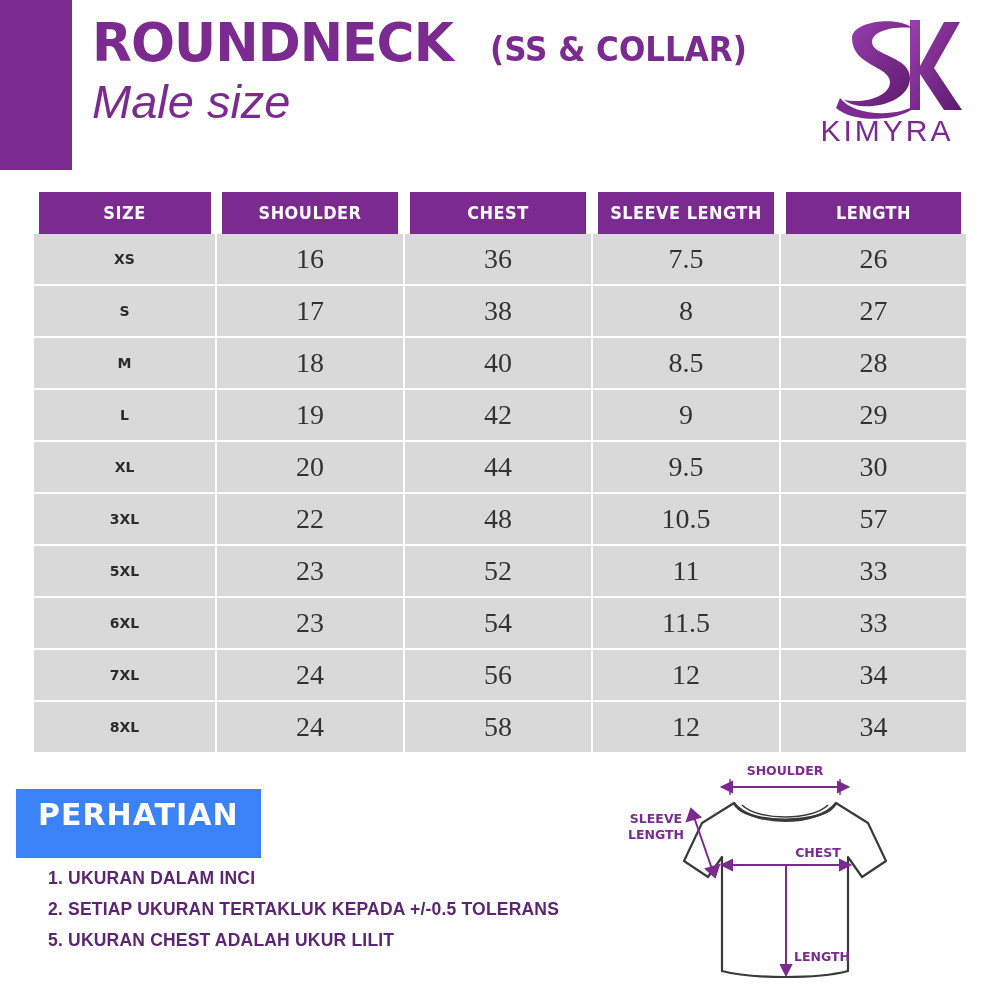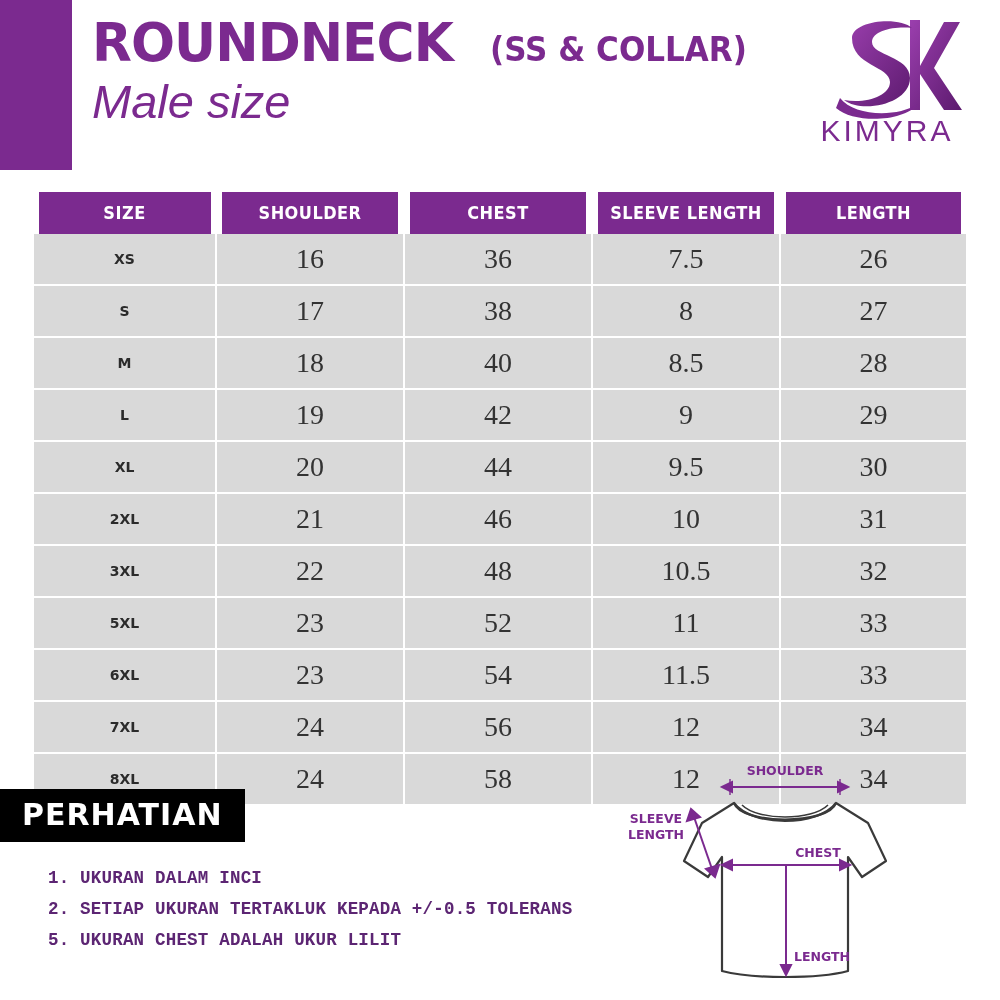--- a/index.html
+++ b/index.html
@@ -135,36 +135,36 @@
   
   .bottom {
     position: absolute;
     left: 0;
     bottom: 0;
     width: 1000px;
     height: 235px;
   }
   .perhatian-badge {
     position: absolute;
-    left: 0;
+    left: 16px;
     top: 24px;
-    background: #000000;
+    background: #3b82f6;
     color: #ffffff;
     font-family: "DejaVu Sans", sans-serif;
     font-weight: bold;
     font-size: 30px;
     letter-spacing: 1px;
-    padding: 8px 22px 10px 22px;
+    padding: 8px 22px 26px 22px;
   }
   .notes {
     position: absolute;
     left: 48px;
     top: 98px;
     color: #5c2573;
-    font-family: Liberation Mono, monospace;
+    font-family: Liberation Sans, sans-serif;
     font-weight: bold;
     font-size: 17.5px;
     line-height: 1.78;
     letter-spacing: 0.2px;
   }
   .notes div { white-space: nowrap; }
 
   .diagram {
     position: absolute;
     right: 38px;
@@ -256,32 +256,25 @@
         <td>29</td>
       </tr>
       <tr>
         <td class="size-col">XL</td>
         <td>20</td>
         <td>44</td>
         <td>9.5</td>
         <td>30</td>
       </tr>
       <tr>
-        <td class="size-col">2XL</td>
-        <td>21</td>
-        <td>46</td>
-        <td>10</td>
-        <td>31</td>
-      </tr>
-      <tr>
         <td class="size-col">3XL</td>
         <td>22</td>
         <td>48</td>
         <td>10.5</td>
-        <td>32</td>
+        <td>57</td>
       </tr>
       <tr>
         <td class="size-col">5XL</td>
         <td>23</td>
         <td>52</td>
         <td>11</td>
         <td>33</td>
       </tr>
       <tr>
         <td class="size-col">6XL</td>

